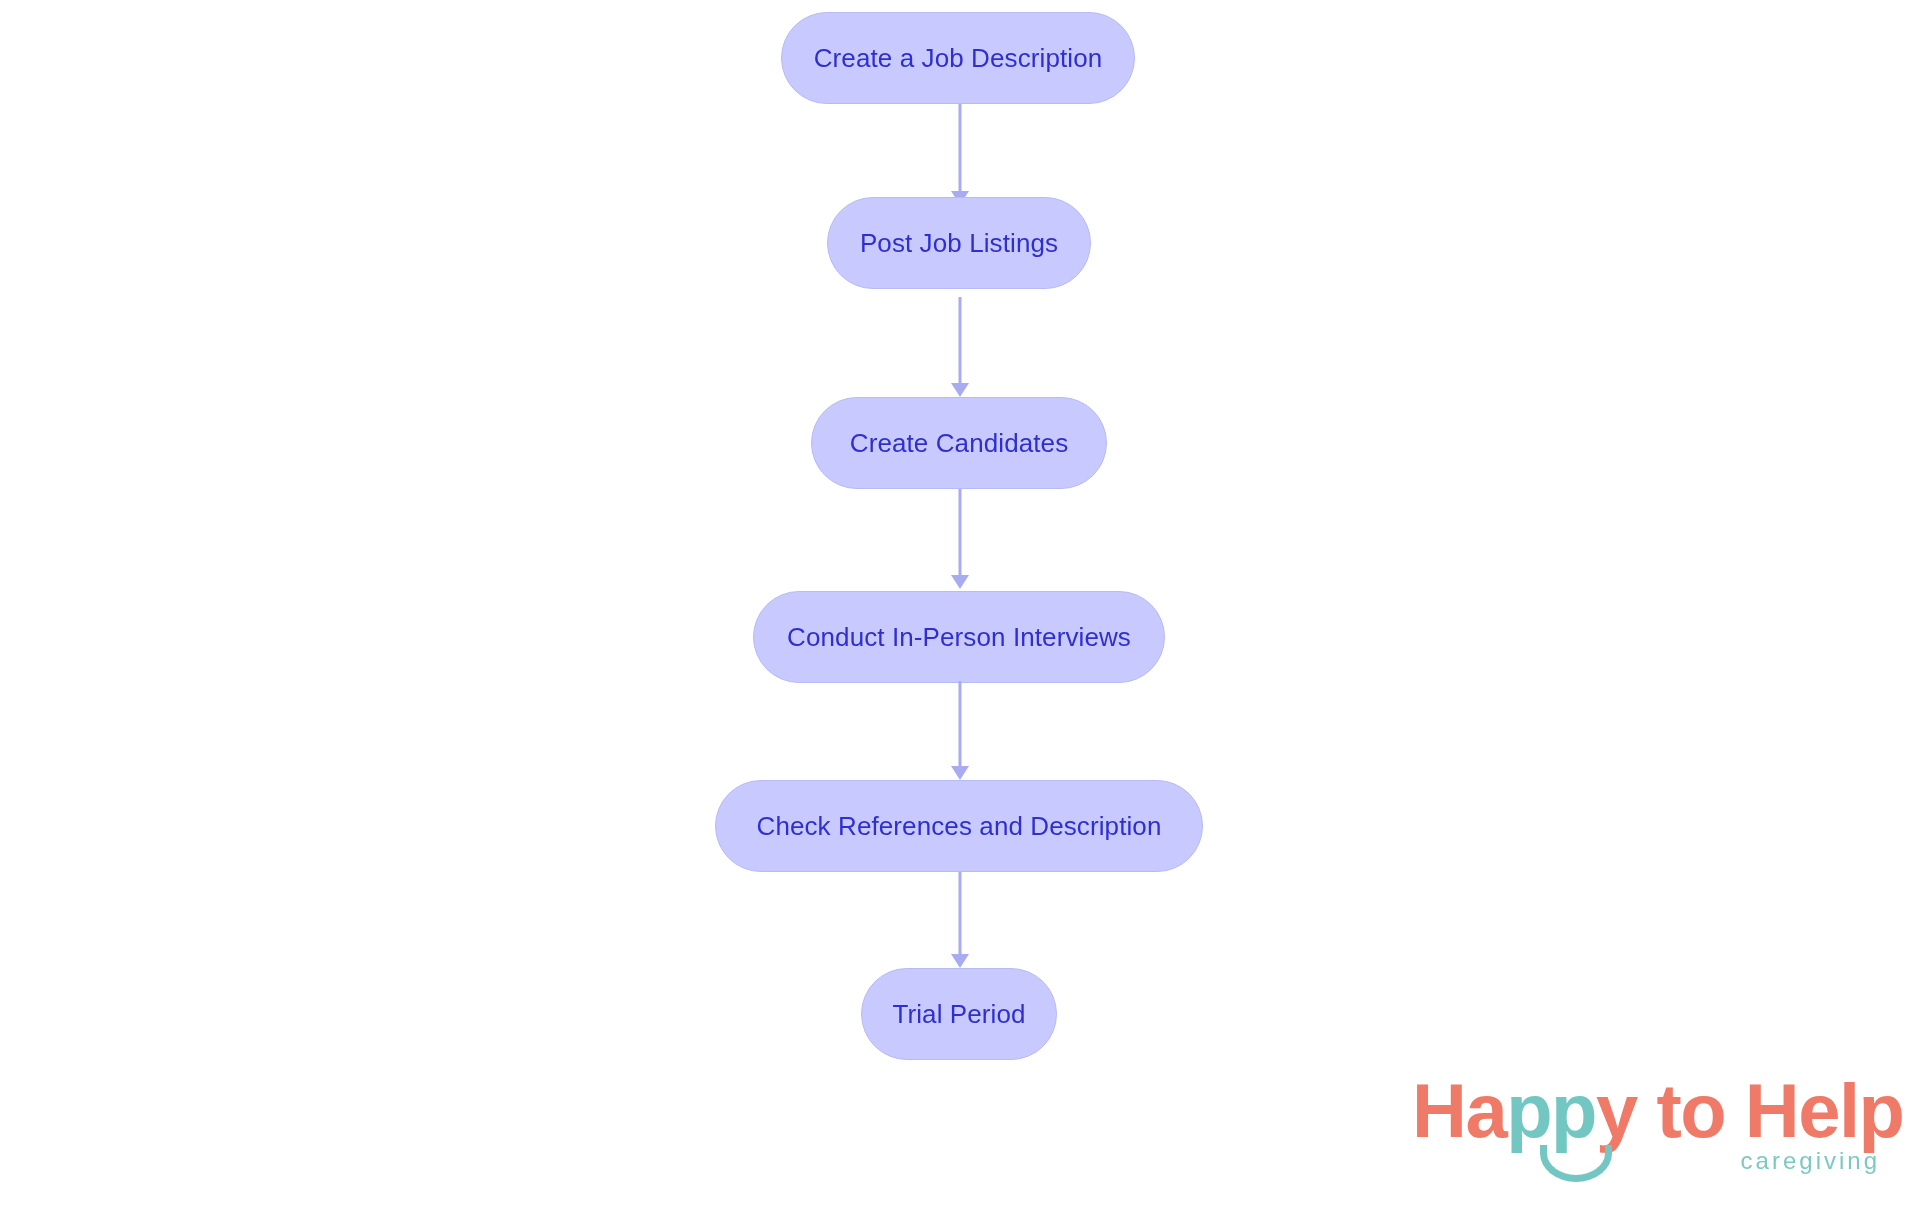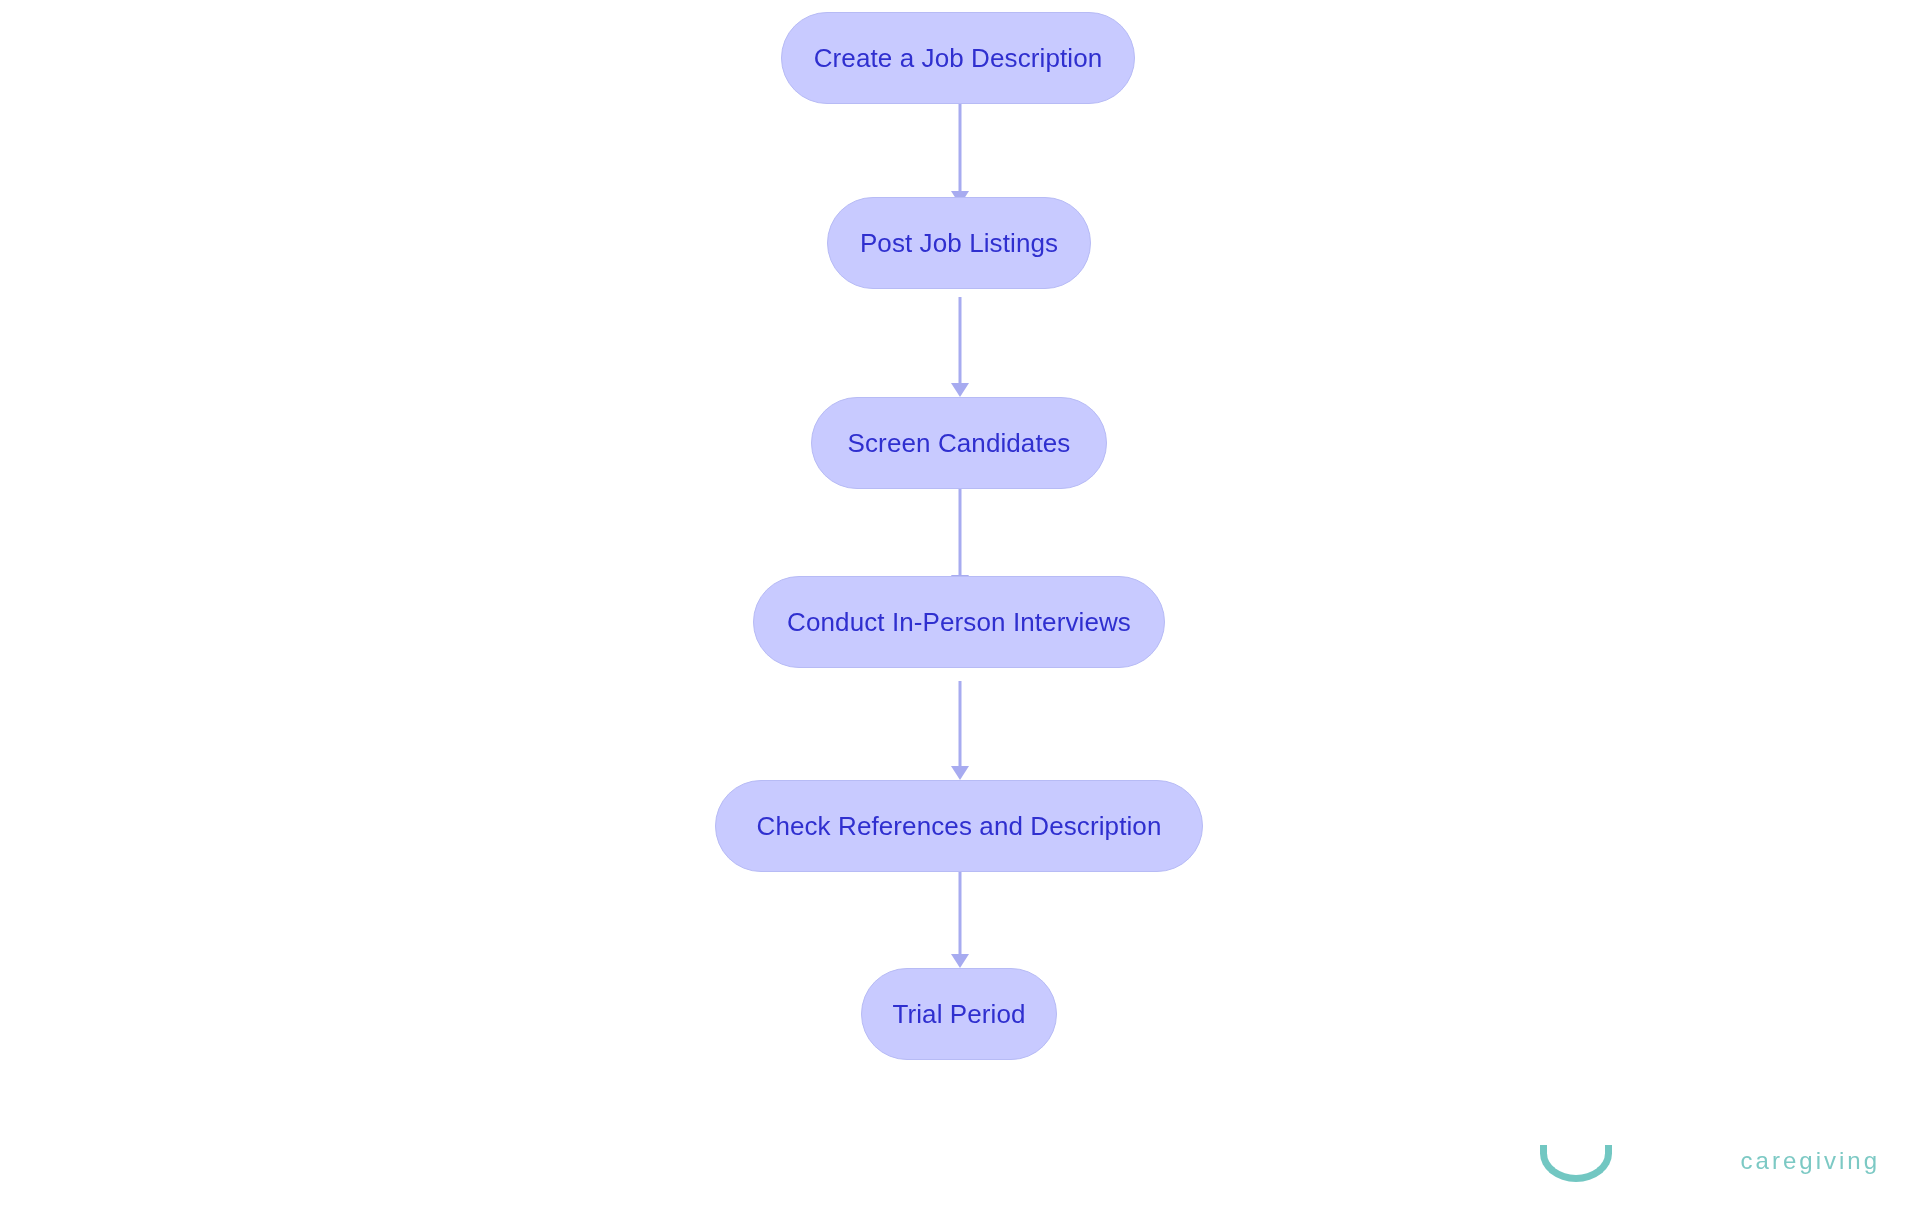--- a/index.html
+++ b/index.html
@@ -55,21 +55,21 @@
     font-weight: 400;
     letter-spacing: 0.1px;
     line-height: 1;
     padding: 0 38px;
   }
 
   
   .node-1 { top: 12px;  width: 354px; margin-left: -2px; }
   .node-2 { top: 197px; width: 264px; margin-left: -1px; }
   .node-3 { top: 397px; width: 296px; margin-left: -1px; }
-  .node-4 { top: 576px; width: 412px; margin-left: -1px; }
+  .node-4 { top: 591px; width: 412px; margin-left: -1px; }
   .node-5 { top: 780px; width: 488px; margin-left: -1px; }
   .node-6 { top: 968px; width: 196px; margin-left: -1px; justify-content: center; }
 
   
   .connector {
     position: absolute;
     left: 50%;
     transform: translateX(-50%);
     width: 26px;
     pointer-events: auto;
@@ -177,21 +177,21 @@
     <div class="node node-2">
       <span class="node-label">Post Job Listings</span>
     </div>
 
     <div class="connector conn-2">
       <div class="stem"></div>
       <div class="head"></div>
     </div>
 
     <div class="node node-3">
-      <span class="node-label">Screen Candidates</span>
+      <span class="node-label">Create Candidates</span>
     </div>
 
     <div class="connector conn-3">
       <div class="stem"></div>
       <div class="head"></div>
     </div>
 
     <div class="node node-4">
       <span class="node-label">Conduct In-Person Interviews</span>
     </div>
@@ -210,17 +210,20 @@
       <div class="head"></div>
     </div>
 
     <div class="node node-6">
       <span class="node-label">Trial Period</span>
     </div>
 
   </div>
 
   <div class="brand-logo">
+    <div class="brand-wordmark">
+      <span class="seg-coral">Ha</span><span class="seg-teal">pp</span><span class="seg-coral">y to Help</span>
+    </div>
     <div class="brand-smile"></div>
     <div class="brand-sub">caregiving</div>
   </div>
 
 </div>
 
 </body></html>

